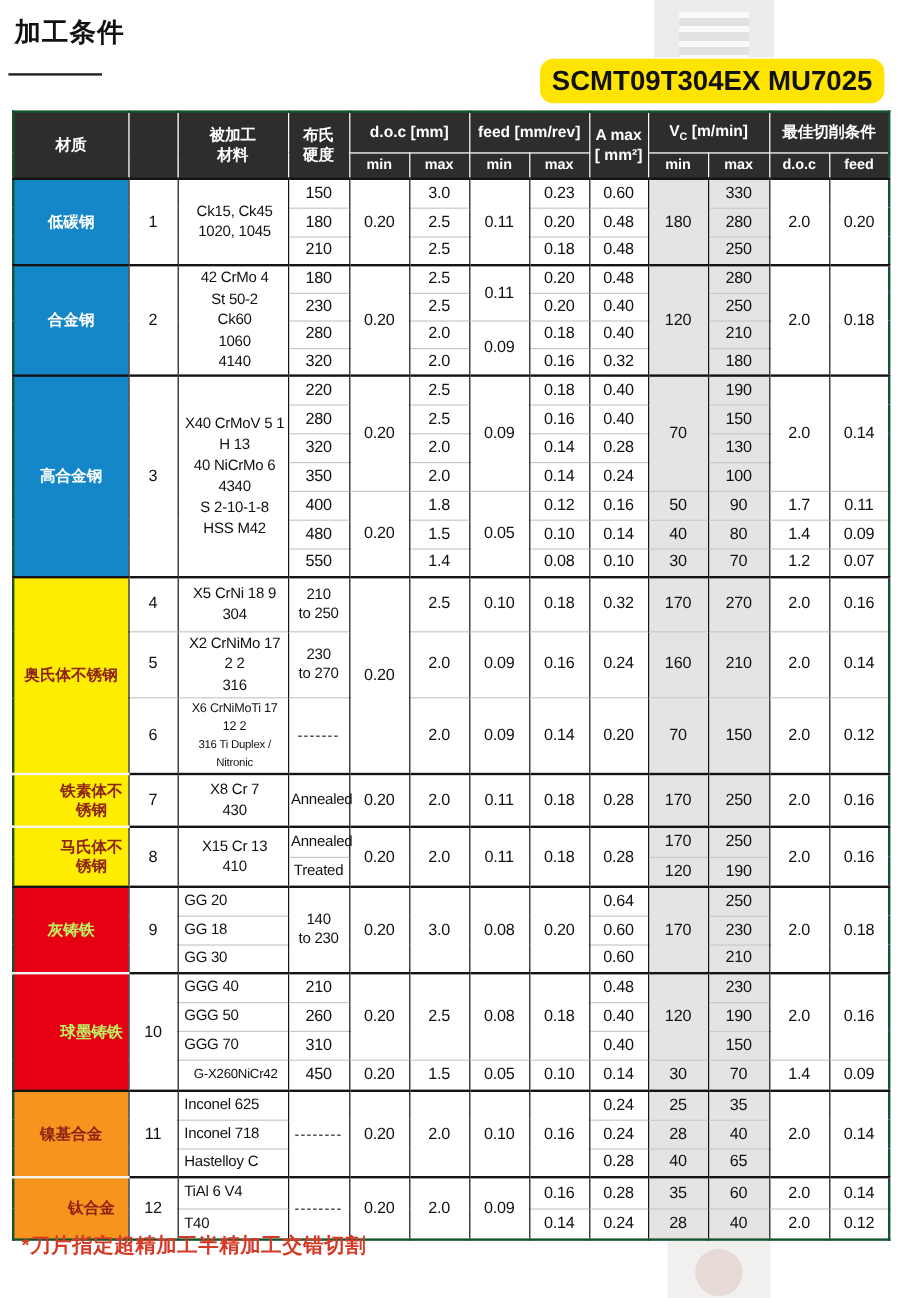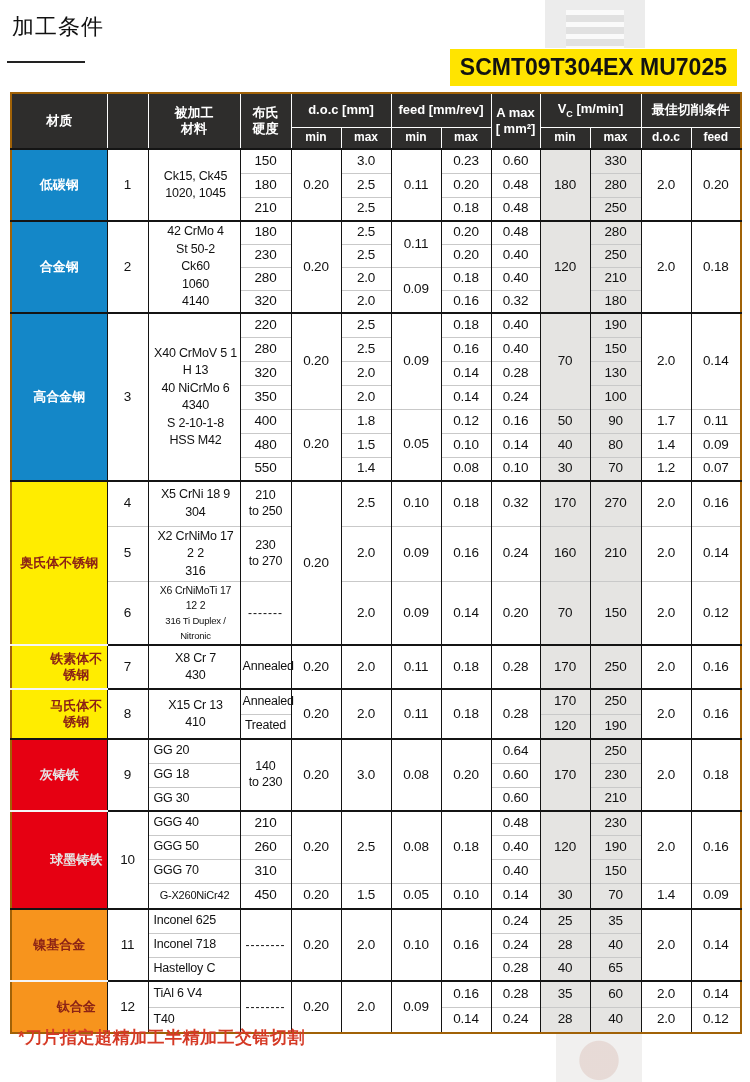--- a/index.html
+++ b/index.html
@@ -1,62 +1,62 @@
 <!DOCTYPE html>
 <html style="--steel-blue: #1487c8; --stainless-yellow: #ffed00; --cast-iron-red: #e60012; --superalloy-orange: #f7941d; --category-text-red: #8c2315; --header-bg: #2e2d2c; --badge-yellow: #ffe400; --note-red: #d53a26; --vc-gray: #e5e4e2;"><head>
 <meta charset="utf-8">
 <style>
   * { box-sizing: border-box; margin: 0; padding: 0; }
   html,body { background:#fff; }
   body {
     width: 750px; height: 1082px; position: relative; overflow: hidden;
     font-family: "Liberation Sans", sans-serif;
   }
-  .title { position:absolute; left:12px; top:12px; font-size:22px; font-weight:normal; color:#111; letter-spacing:1px; }
+  .title { position:absolute; left:12px; top:12px; font-size:22px; font-weight:bold; color:#111; letter-spacing:1px; }
   .title-underline { position:absolute; left:7px; top:61px; width:78px; height:2px; background:#222; }
   .badge {
     position:absolute; top:49px; right:13px; z-index:3;
     background: var(--badge-yellow,#ffe400); color:#121212;
-    font-size:23px; font-weight:bold; padding:4px 10px; line-height:1.25;
+    font-size:23px; font-weight:bold; padding:4px 10px; line-height:1.25;border-radius:11px;
   }
   .wm-top { position:absolute; left:545px; top:0; width:100px; height:48px; background:#ececec; z-index:1; }
   .wm-top-inner { margin:10px auto 0; width:58px; height:38px;
     background: repeating-linear-gradient(180deg,#fafafa 0 5px,#e1e1e1 5px 12px); }
   .wm-bottom { position:absolute; left:556px; top:1034px; width:86px; height:48px;
     background: radial-gradient(circle at 50% 55%, rgba(205,162,150,.28) 0 38%, rgba(0,0,0,0) 40%), #f1f0ef; }
 
   table {
     position:absolute; left:10px; top:92px; width:730px; z-index:2;
-    border-collapse:collapse; table-layout:fixed; border:2px solid #a16207;
+    border-collapse:collapse; table-layout:fixed; border:2px solid #14532d;
   }
   th {
     background: var(--header-bg,#2e2d2c); color:#fff; border:1px solid #fdfdfd;
     font-weight:bold; font-size:13px; text-align:center; vertical-align:middle; line-height:1.25;
   }
   tr.h1 { height:34px; } tr.h2 { height:22px; }
   tr.h2 th { font-size:12px; }
   th sub { font-size:9px; }
   td {
     border-left:1.5px solid #141414; border-right:1.5px solid #141414;
     border-top:1px solid #c9c9c9;
     font-size:13.5px; text-align:center; vertical-align:middle; color:#111;
     line-height:1.25; padding:1px 2px; letter-spacing:-0.2px;
   }
   tr.blk td { border-top:2px solid #141414; }
   tr.blk td.wt { border-top-color:#f5f5f5;padding-left:36px; }
   td.cat { font-weight:bold; font-size:13px; letter-spacing:0; }
   td.blue   { background: var(--steel-blue,#1487c8); color:#fff; }
   td.yellow { background: var(--stainless-yellow,#ffed00); color: var(--category-text-red,#8c2315); }
-  td.red    { background: var(--cast-iron-red,#e60012); color:#e5e5e5; }
+  td.red    { background: var(--cast-iron-red,#e60012); color:#bef264; }
   td.orange { background: var(--superalloy-orange,#f7941d); color: var(--category-text-red,#8c2315); }
   td.mat { text-align:left; padding-left:5px; font-size:12.5px; }
   td.mat div { line-height:17.5px;text-align:center; }
   td.sm div { font-size:10.5px; line-height:15px; }
   td.sm div + div { font-size:9.5px; }
-  td.sm1 { font-size:11px; padding-left:3px;text-align:center; }
+  td.sm1 { font-size:11px; padding-left:13px; }
   td.hard { font-size:12.5px; }
   td.dash { font-size:12px; letter-spacing:1px; }
   td.g { background: var(--vc-gray,#e5e4e2); }
   .note { position:absolute; left:18px; top:1026px; color: var(--note-red,#d53a26);
     font-size:17px; font-weight:bold; letter-spacing:.5px; z-index:2; }
 </style>
 </head>
 <body>
 
 <div class="title">加工条件</div>

